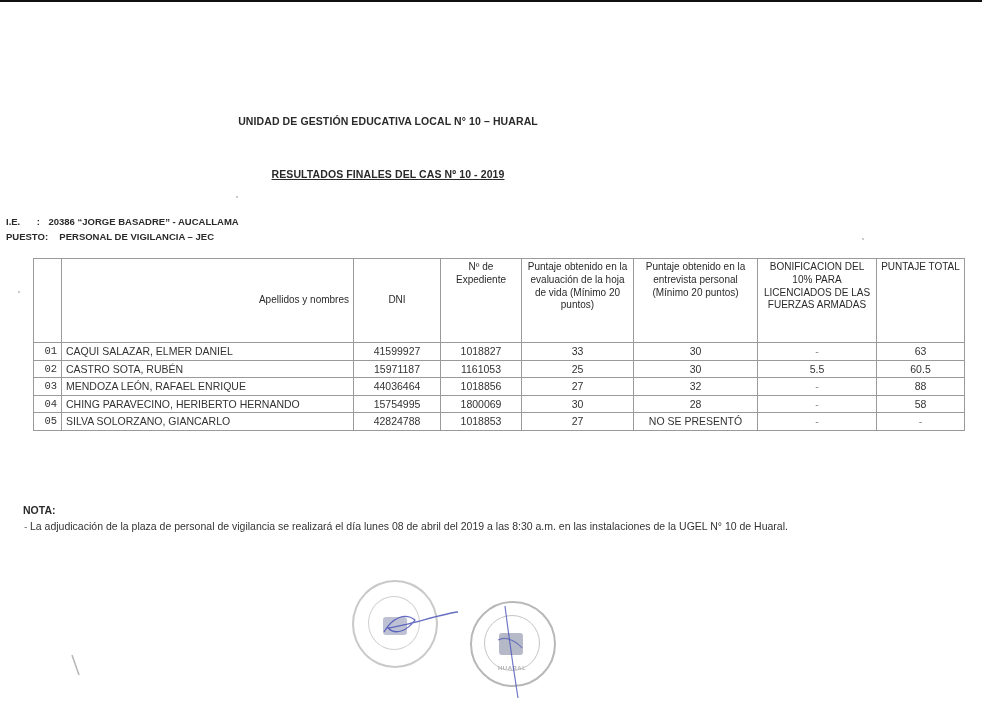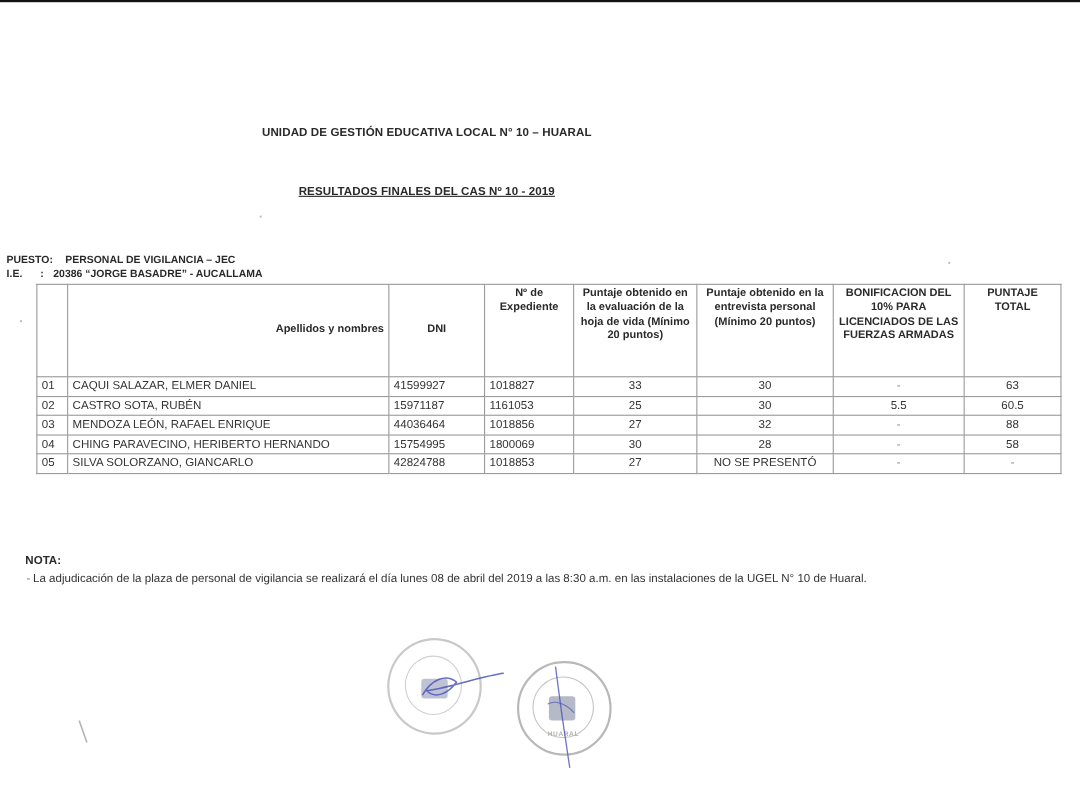--- a/index.html
+++ b/index.html
@@ -12,48 +12,48 @@
     .title {
       position: absolute; left: 0; width: 776px; text-align: center;
       font-weight: bold; font-size: 10.5px; letter-spacing: 0.1px; color: #2a2a2a;
     }
     .title.t1 { top: 115px; }
     .title.t2 { top: 168px; text-decoration: underline; }
     .meta {
       position: absolute; left: 6px; font-weight: bold; font-size: 9.5px; color: #2a2a2a;
     }
     .meta.m1 { top: 231px; text-align: center; }
-    .meta.m2 { top: 244px; }
+    .meta.m2 { top: 216px; }
     .meta .lbl { display: inline-block; }
     .meta.m2 .lbl { width: 22px; }
     .meta .colon { display: inline-block; margin-left: 6px; margin-right: 6px; }
     .meta.m1 .colon { margin-left: 0; margin-right: 6px; }
 
     table.results {
       position: absolute; left: 33px; top: 258px; width: 931px;
       border-collapse: collapse; font-size: 10.5px; color: #333;
       table-layout: fixed;
     }
     table.results th, table.results td {
       border: 1px solid #9a9a9a; padding: 0 4px; line-height: 16px;
     }
     table.results th {
-      font-weight: bold; font-size: 10px; line-height: 12.8px;
+      font-weight: normal; font-size: 10px; line-height: 12.8px;
       text-align: center; vertical-align: top; padding-top: 2px; padding-bottom: 2px;
       color: #2a2a2a;
       margin-top: 30px;
     }
     table.results th.name-h { text-align: right; vertical-align: middle; padding-left: 8px; }
     table.results th.dni-h { vertical-align: middle; }
     table.results thead tr { height: 84px; }
     table.results tbody tr { height: 17.5px; }
     td.num { text-align: center; }
-    td.idx { text-align: left; padding: 0; }
+    td.idx { text-align: right; padding: 0; font-family: Liberation Mono, monospace; }
     td.nm { text-align: left; padding-left: 6px; white-space: nowrap; }
-    td.dni, td.exp { text-align: left; }
+    td.dni, td.exp { text-align: center; }
     td.dash { color: #888; }
 
     .nota-h { position: absolute; left: 23px; top: 504px; font-weight: bold; font-size: 10.5px; color: #2a2a2a; }
     .nota-item { position: absolute; left: 30px; top: 519px; width: 940px; font-size: 10.5px; line-height: 15px; color: #333; }
     .nota-item .bullet { position: absolute; left: -6px; top: 0; color: #777; }
 
     .stamp { position: absolute; border-radius: 50%; }
     .stamp1 { left: 352px; top: 580px; width: 82px; height: 84px; border: 2px solid #c9c9c9; }
     .stamp1 .inner { position: absolute; left: 14px; top: 14px; width: 50px; height: 52px; border-radius: 50%; border: 1.5px solid #d0d0d0; }
     .stamp2 { left: 470px; top: 601px; width: 82px; height: 82px; border: 2px solid #b8b8b8; }

